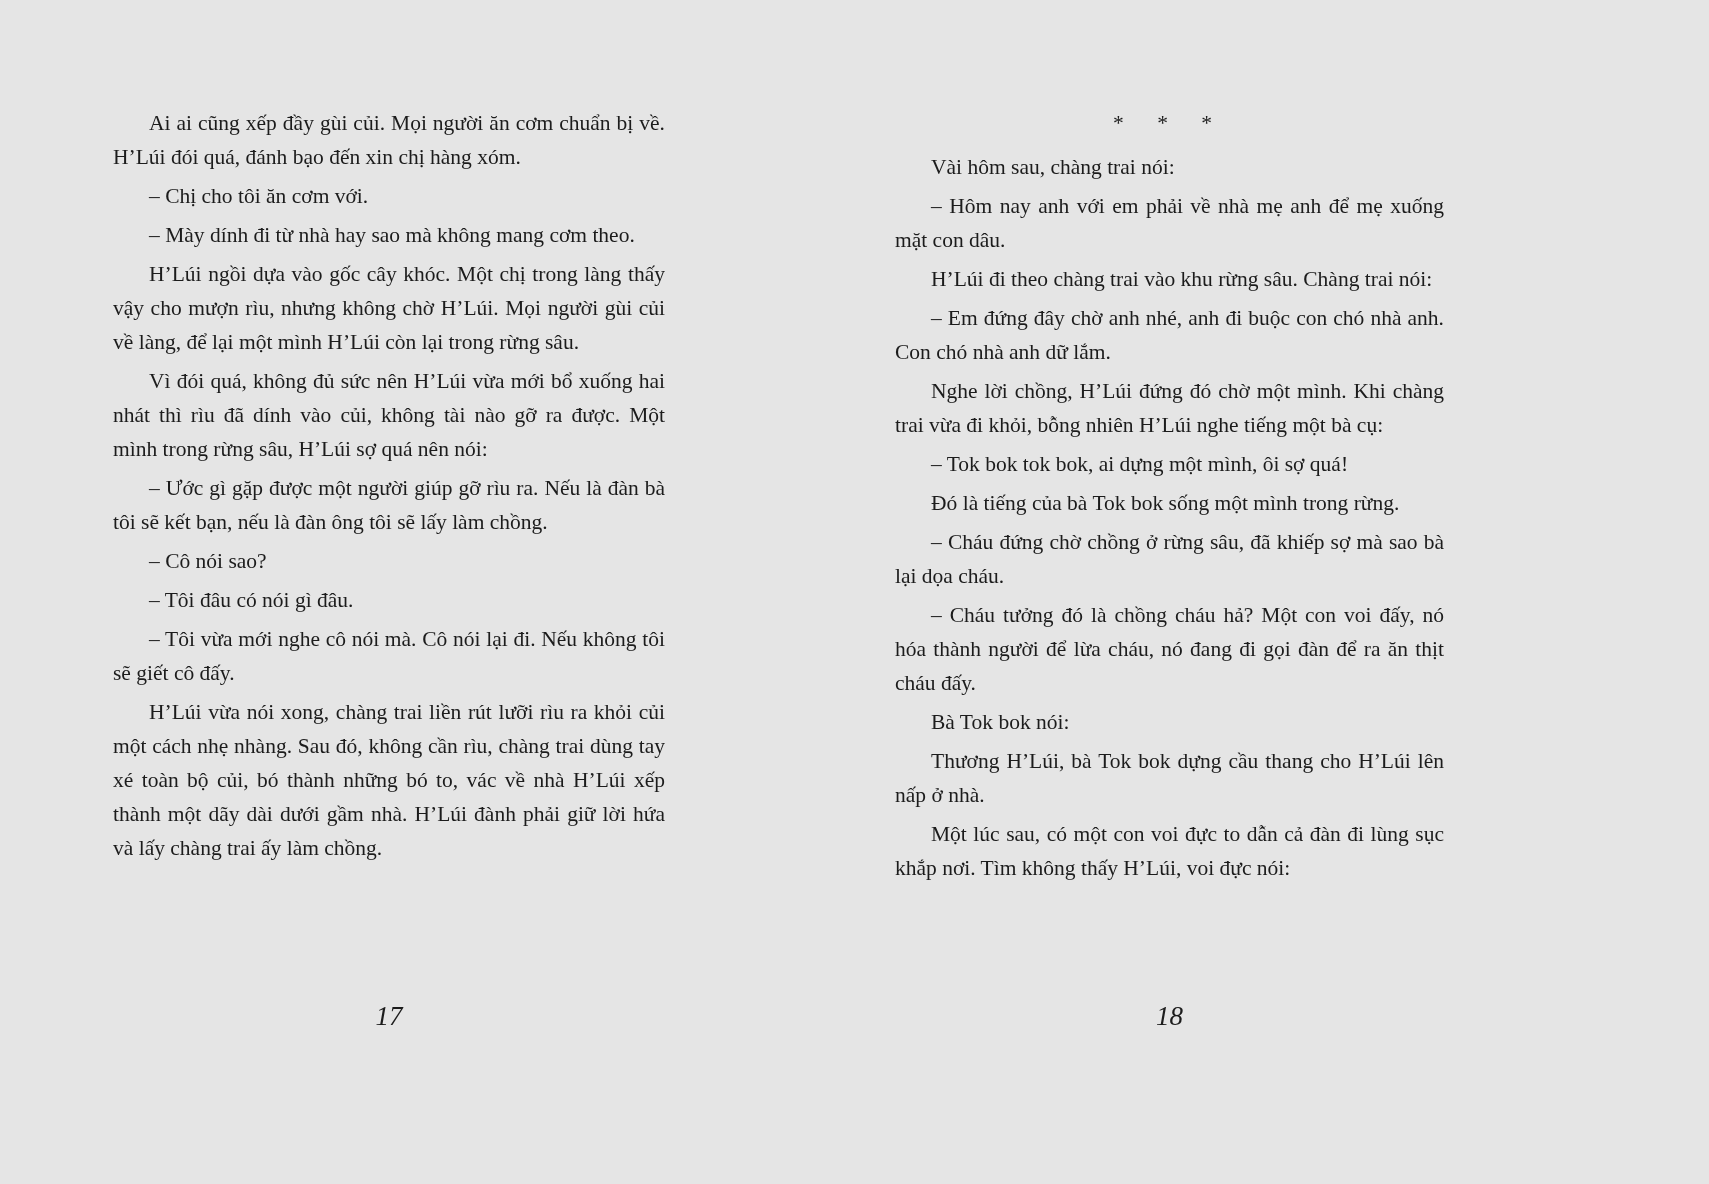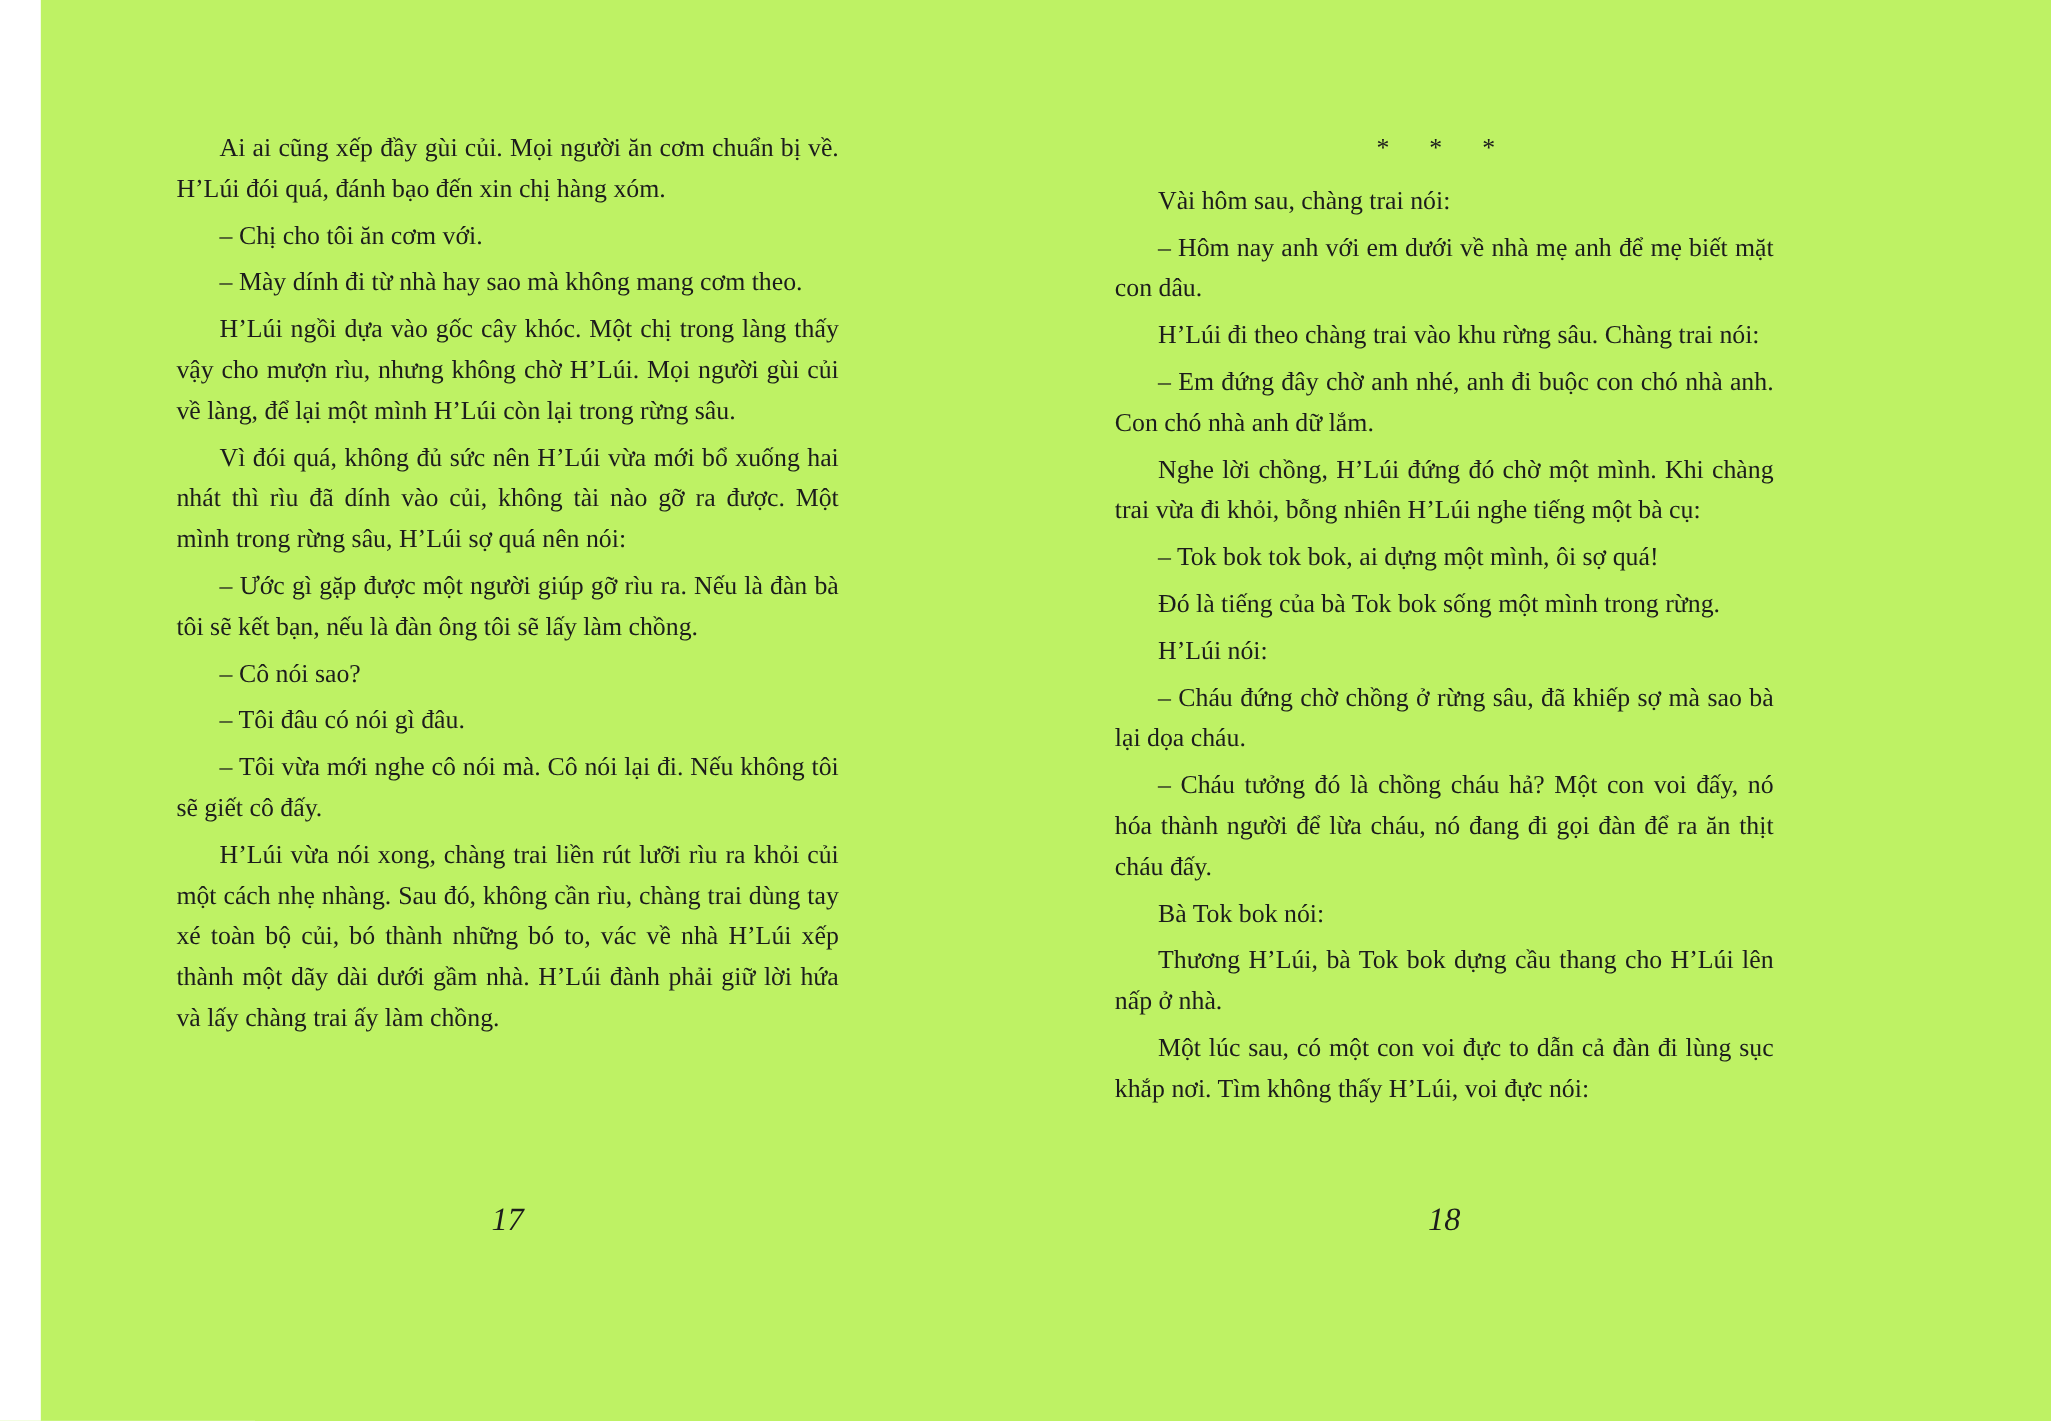--- a/index.html
+++ b/index.html
@@ -11,22 +11,21 @@
     height: 1184px;
     background: #ffffff;
     font-family: "Liberation Serif", "DejaVu Serif", serif;
     color: #1c1c1c;
     position: relative;
     overflow: hidden;
   }
   .spread {
     position: absolute;
     inset: 0;
-    background: #bef264;
-    margin-left: 34px;
+    background: #e5e5e5;
   }
   .page {
     position: absolute;
     top: 0;
     height: 100%;
   }
   .page-left  { left: 113px; width: 552px; }
   .page-right { left: 895px; width: 549px; }
   .text-block {
     position: absolute;
@@ -78,27 +77,26 @@
       <p class="para">– Tôi vừa mới nghe cô nói mà. Cô nói lại đi. Nếu không tôi sẽ giết cô đấy.</p>
       <p class="para">H’Lúi vừa nói xong, chàng trai liền rút lưỡi rìu ra khỏi củi một cách nhẹ nhàng. Sau đó, không cần rìu, chàng trai dùng tay xé toàn bộ củi, bó thành những bó to, vác về nhà H’Lúi xếp thành một dãy dài dưới gầm nhà. H’Lúi đành phải giữ lời hứa và lấy chàng trai ấy làm chồng.</p>
     </div>
     <div class="page-number">17</div>
   </section>
 
   <section class="page page-right">
     <div class="text-block">
       <p class="separator">* * *</p>
       <p class="para">Vài hôm sau, chàng trai nói:</p>
-      <p class="para">– Hôm nay anh với em dưới về nhà mẹ anh để mẹ biết mặt con dâu.</p>
+      <p class="para">– Hôm nay anh với em phải về nhà mẹ anh để mẹ xuống mặt con dâu.</p>
       <p class="para">H’Lúi đi theo chàng trai vào khu rừng sâu. Chàng trai nói:</p>
       <p class="para">– Em đứng đây chờ anh nhé, anh đi buộc con chó nhà anh. Con chó nhà anh dữ lắm.</p>
       <p class="para">Nghe lời chồng, H’Lúi đứng đó chờ một mình. Khi chàng trai vừa đi khỏi, bỗng nhiên H’Lúi nghe tiếng một bà cụ:</p>
       <p class="para">– Tok bok tok bok, ai dựng một mình, ôi sợ quá!</p>
       <p class="para">Đó là tiếng của bà Tok bok sống một mình trong rừng.</p>
-      <p class="para">H’Lúi nói:</p>
       <p class="para">– Cháu đứng chờ chồng ở rừng sâu, đã khiếp sợ mà sao bà lại dọa cháu.</p>
       <p class="para">– Cháu tưởng đó là chồng cháu hả? Một con voi đấy, nó hóa thành người để lừa cháu, nó đang đi gọi đàn để ra ăn thịt cháu đấy.</p>
       <p class="para">Bà Tok bok nói:</p>
       <p class="para">Thương H’Lúi, bà Tok bok dựng cầu thang cho H’Lúi lên nấp ở nhà.</p>
       <p class="para">Một lúc sau, có một con voi đực to dẫn cả đàn đi lùng sục khắp nơi. Tìm không thấy H’Lúi, voi đực nói:</p>
     </div>
     <div class="page-number">18</div>
   </section>
 
 </div>

